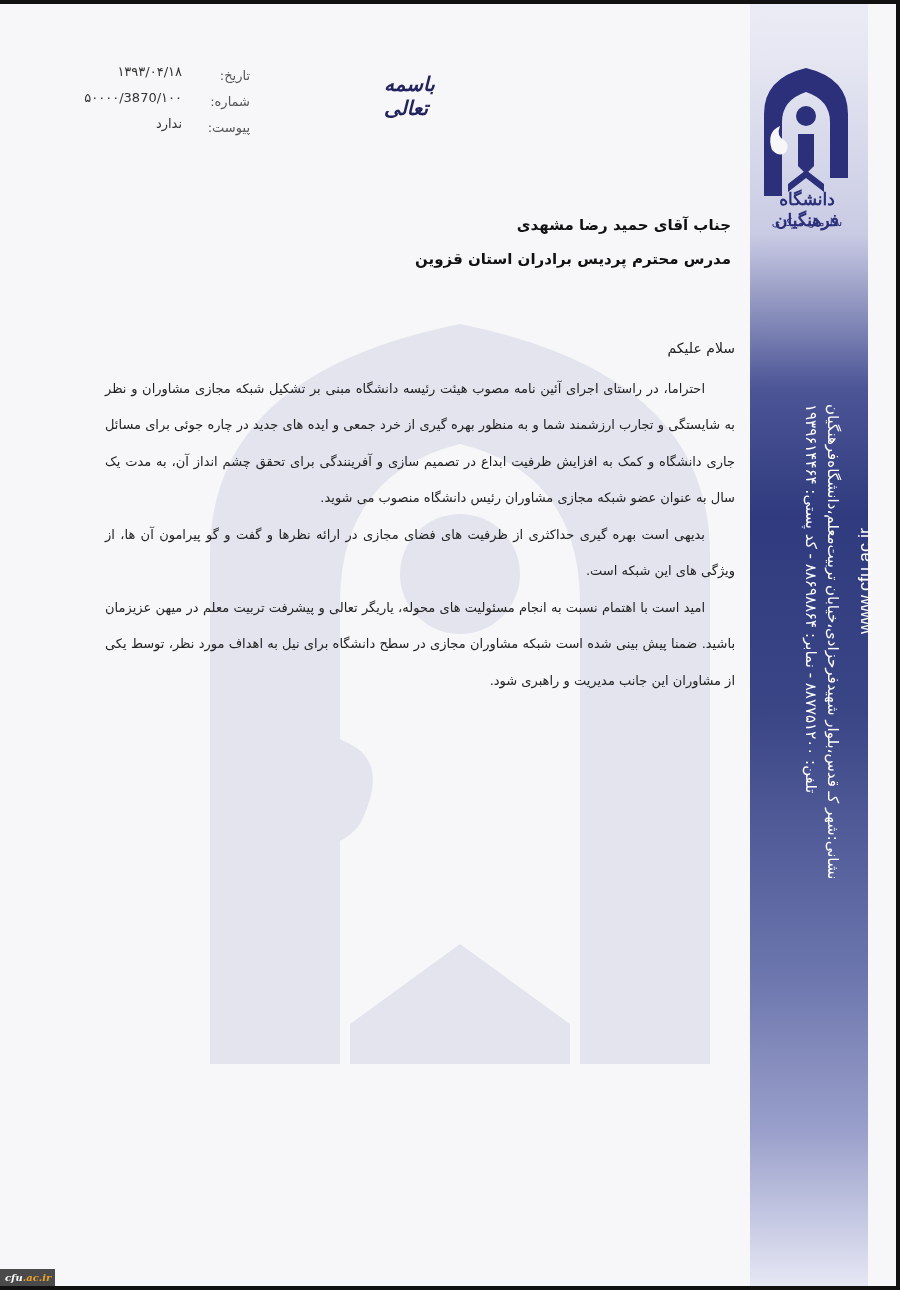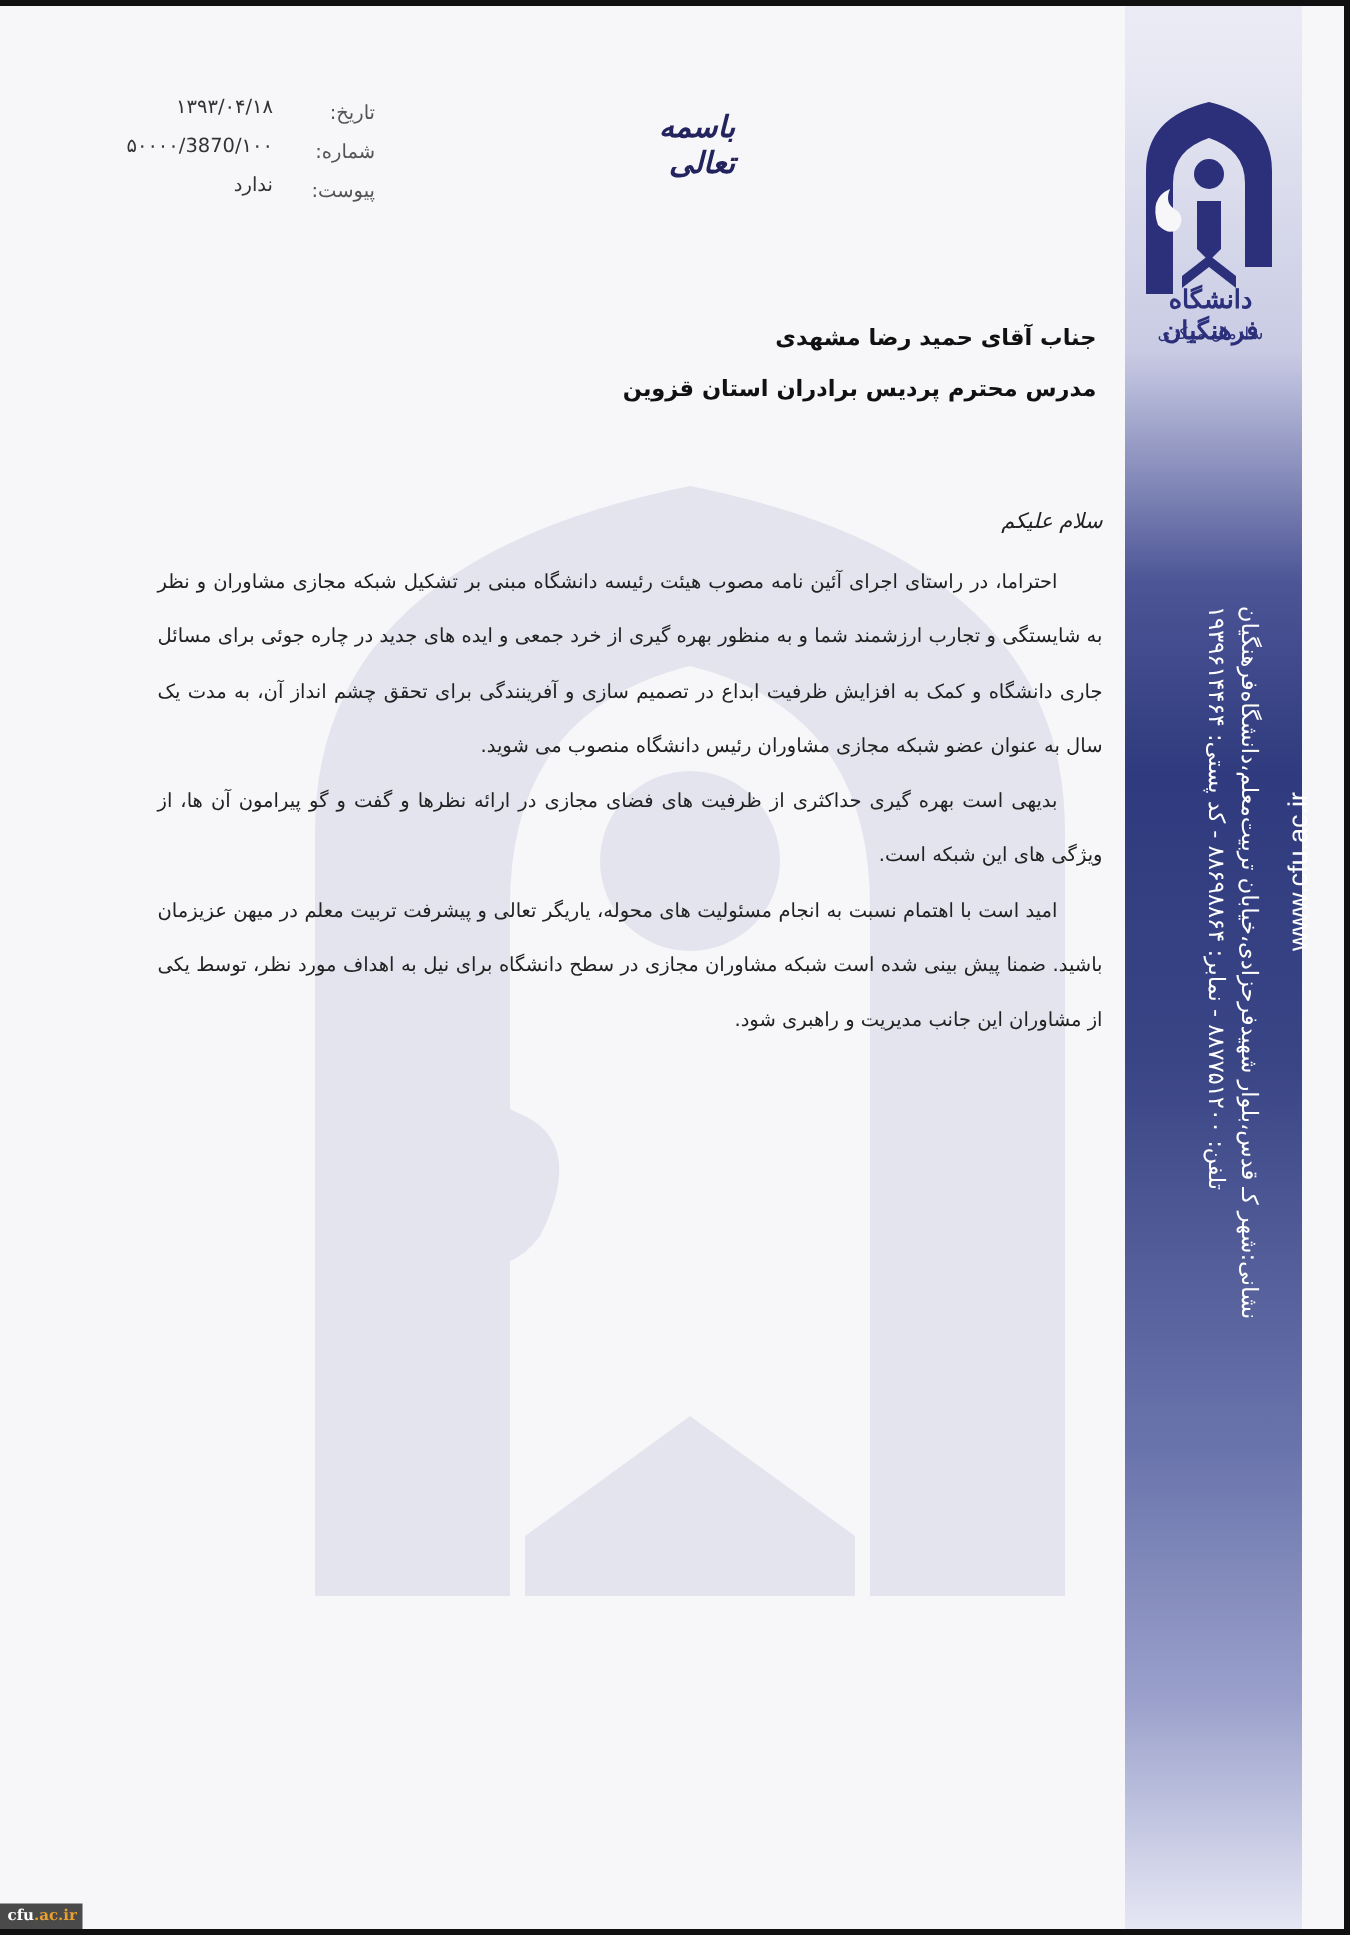--- a/index.html
+++ b/index.html
@@ -17,34 +17,34 @@
       background: linear-gradient(to bottom, #ebebf5 0%, #e6e7f2 4%, #c9cbe4 18%, #4c5596 30%, #2f3b7e 40%, #3a4586 55%, #6a74ac 75%, #9aa0cb 88%, #e6e7f4 100%);
     }
     .vtext {
       position: absolute; white-space: nowrap; color: #ffffff; font-family: "DejaVu Sans", sans-serif;
       transform-origin: left top; transform: rotate(90deg);
     }
     .web-line { position: absolute; left: 855px; top: 630px; transform-origin: left top; transform: rotate(-90deg); color: #fff; font-size: 18px; font-family: "Liberation Sans", sans-serif; white-space: nowrap; }
     .logo { position: absolute; left: 758px; top: 62px; width: 96px; height: 130px; }
     .logo-name { position: absolute; left: 752px; top: 185px; width: 110px; text-align: center; color: #2c2f7a; font-family: Liberation Serif, serif; font-weight: bold; font-size: 17px; direction: rtl; }
     .logo-sub { position: absolute; left: 752px; top: 212px; width: 110px; text-align: center; color: #2c2f7a; font-family: "DejaVu Serif", serif; font-size: 11px; direction: rtl; }
-    .basmala { position: absolute; left: 400px; top: 68px; width: 90px; text-align: right; direction: rtl; color: #23245e; font-family: "DejaVu Serif", serif; font-style: italic; font-weight: bold; font-size: 20px; }
+    .basmala { position: absolute; left: 384px; top: 68px; width: 90px; text-align: left; direction: rtl; color: #23245e; font-family: "DejaVu Serif", serif; font-style: italic; font-weight: bold; font-size: 20px; }
     .meta { position: absolute; left: 80px; top: 58px; width: 170px; direction: rtl; font-size: 13px; color: #333; }
     .meta-row { height: 26px; position: relative; }
     .meta-label { position: absolute; right: 0; top: 6px; color: #555; }
     .meta-value { position: absolute; right: 68px; top: 2px; white-space: nowrap; }
     .addressee { position: absolute; right: 165px; top: 204px; direction: rtl; font-weight: bold; font-size: 15px; color: #111; line-height: 34px; text-align: right; }
     .body-text { position: absolute; left: 105px; top: 326px; width: 630px; direction: rtl; text-align: justify; font-size: 13px; color: #222; line-height: 36.5px; }
-    .greeting { text-align: right; font-size: 14px; margin-bottom: 4px; padding-right: 0px; font-style: italic; }
+    .greeting { text-align: right; font-size: 14px; margin-bottom: 4px; padding-right: 0px; }
     .para { text-indent: 30px; margin: 0; }
     .signature-block { position: absolute; left: 130px; top: 858px; width: 200px; height: 130px; }
     .sig-name { position: absolute; right: 30px; top: 55px; direction: rtl; font-weight: bold; font-size: 14px; color: #111; white-space: nowrap; }
     .sig-title { position: absolute; right: 30px; top: 78px; direction: rtl; font-weight: bold; font-size: 14px; color: #111; white-space: nowrap; }
     .sig-svg { position: absolute; left: 0; top: 0; }
-    .footer-badge { position: absolute; left: 0; top: 1265px; width: 55px; height: 17px; background: #4a4a4a; font-family: "DejaVu Serif", serif; font-weight: bold; font-size: 10px; line-height: 17px; padding-left: 5px; box-sizing: border-box; }
+    .footer-badge { position: absolute; left: 0; top: 1265px; width: 55px; height: 17px; background: #4a4a4a; font-family: "DejaVu Serif", serif; font-style: italic; font-weight: bold; font-size: 10px; line-height: 17px; padding-left: 5px; box-sizing: border-box; }
     .footer-badge .a { color: #fff; }
     .footer-badge .b { color: #e8a030; }
   </style>
 </head>
 <body>
 
 <div class="page">
 
   <svg class="watermark" viewBox="0 0 620 760">
     <path d="M60 760 L60 250 Q60 70 310 20 Q560 70 560 250 L560 760 L430 760 L430 300 Q430 170 310 140 Q190 170 190 300 L190 760 Z" fill="#2c2f7a"></path>

